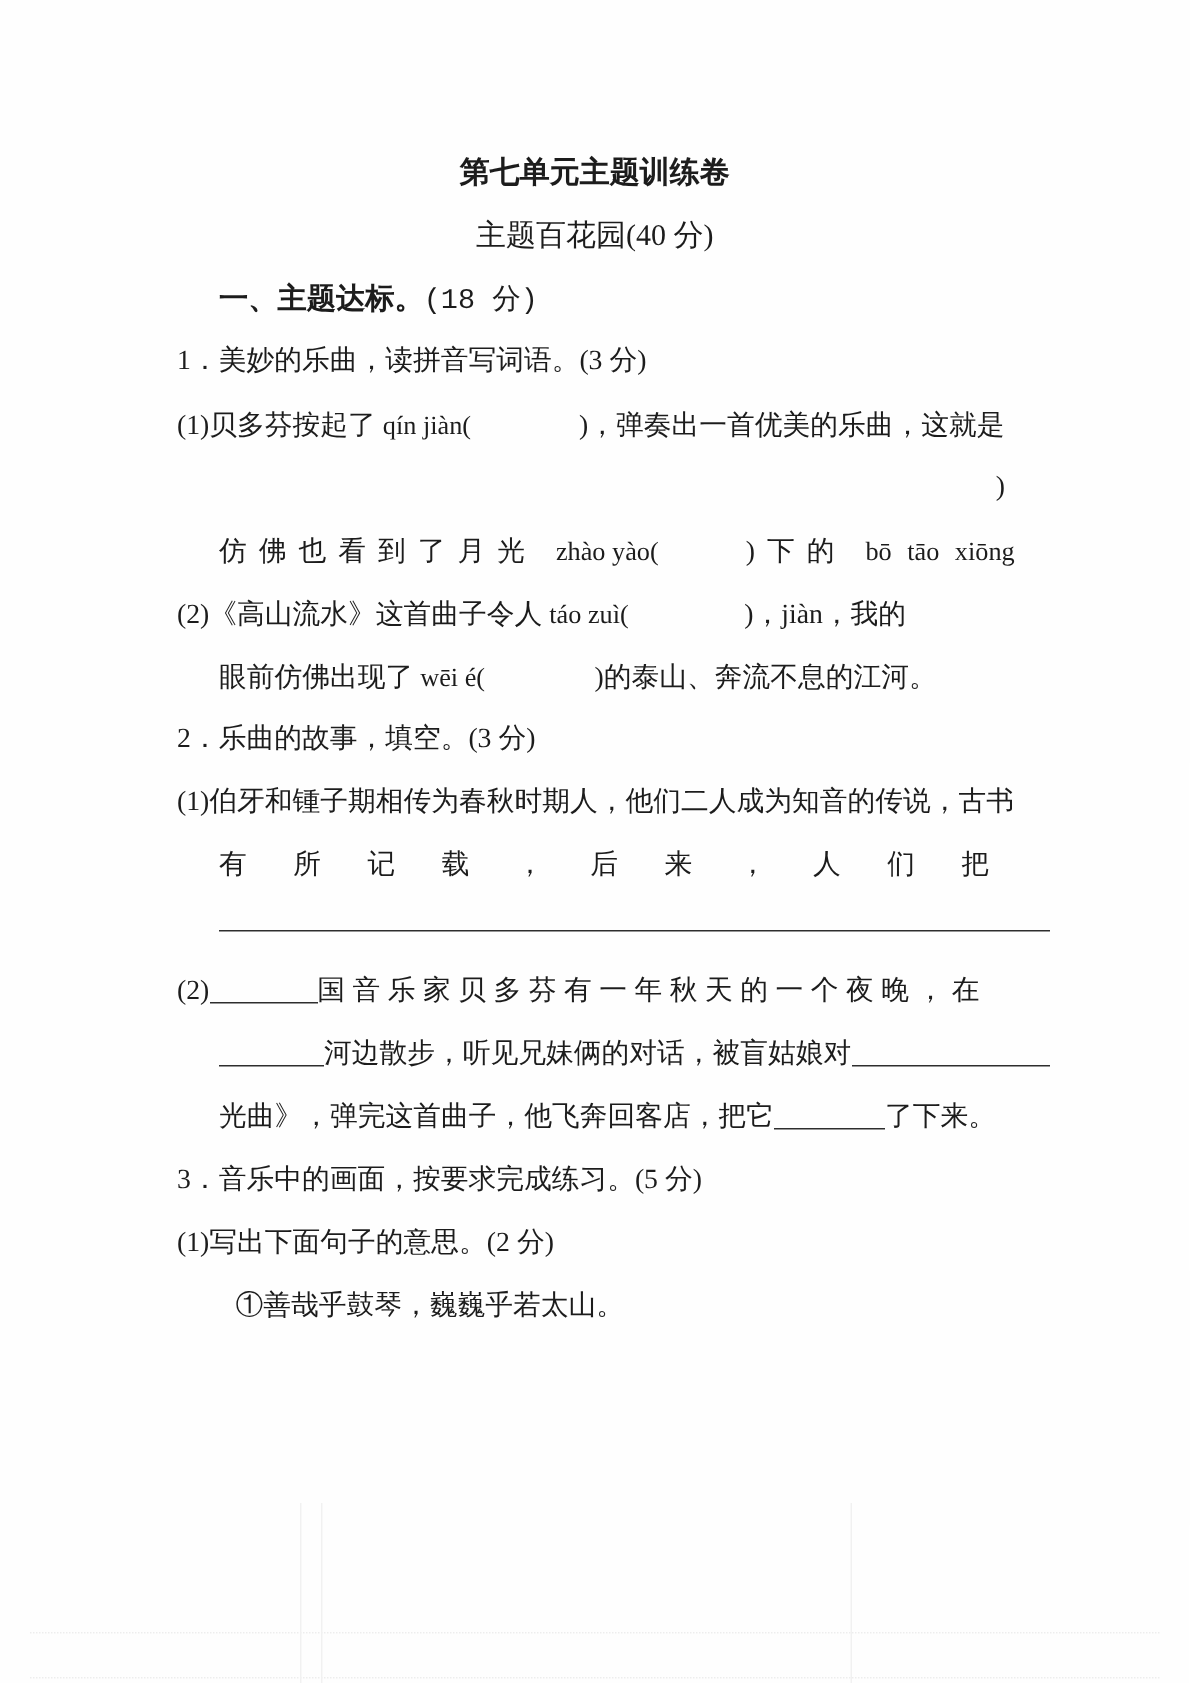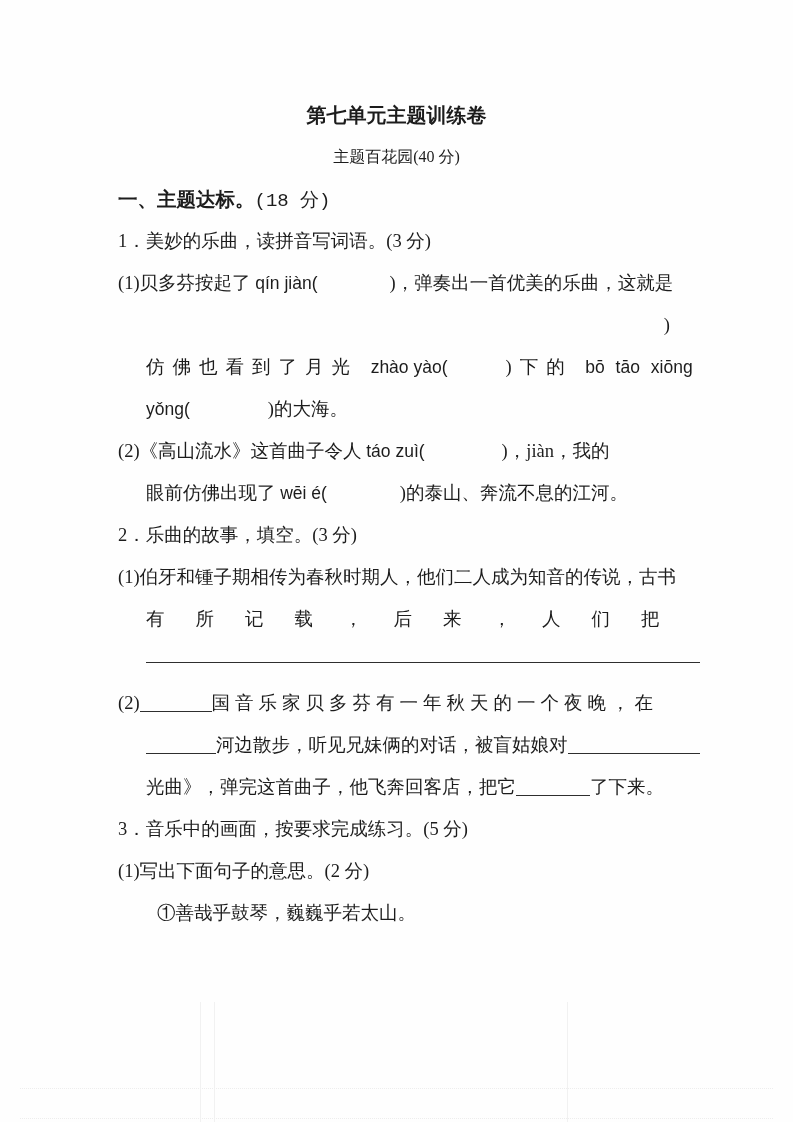--- a/index.html
+++ b/index.html
@@ -8,26 +8,26 @@
     width:793px; height:1122px;
     background:#fefefe;
     color:#1c1c1c;
     font-family:"Liberation Serif", serif;
     overflow:hidden;
   }
   .header { position:absolute; left:0; right:0; top:94px; text-align:center; }
   .content { position:absolute; left:118px; top:178px; width:582px; }
   .line { height:42px; line-height:42px; font-size:18.5px; white-space:nowrap; }
   .title { font-size:20px; font-weight:bold; font-family:"Liberation Sans", sans-serif; }
-  .subtitle { font-size:16px; }
-  .sec .secb { font-weight:bold; font-size:19.5px; font-family:"Liberation Sans", sans-serif; }
+  .subtitle { font-size:20px; }
+  .sec .secb { font-weight:bold; font-size:19.5px; font-family:"Liberation Sans", sans-serif;margin-left:28px; }
   .sec .secscore { font-size:19px;font-family:Liberation Mono, monospace; }
   .cont { padding-left:28px; }
   .sub { padding-left:39px; }
-  .py { font-family:Liberation Sans, sans-serif; font-size:17.5px; }
+  .py { font-family:Liberation Serif, serif; font-size:17.5px; }
   .flexline { display:flex; align-items:baseline; }
   .gap { display:inline-block; }
   .spacer { flex:1 1 auto; }
   .blank {
     display:inline-block;
     height:1.05em;
     border-bottom:1.5px solid #2e2e2e;
     transform:translateY(3px);
   }
   .blankflex { flex:1 1 auto; border-bottom:1.5px solid #2e2e2e; height:1.05em; transform:translateY(3px); }
@@ -60,21 +60,20 @@
 
     <div class="line"><span class="zh">(1)贝多芬按起了 </span><span class="py">qín jiàn(</span><span class="gap" style="width:72px"></span><span class="zh">)，弹奏出一首优美的乐曲，这就是</span></div>
 
     <div class="line cont flexline">
         <span class="spacer"></span>
         <span class="zh mr30">)</span>
       </div>
 
     <div class="line cont"><span class="zh ls8">仿佛也看到了月光 </span><span class="py">zhào yào(</span><span class="gap" style="width:58px"></span><span class="zh ls8">)下的 </span><span class="py ws6">bō tāo xiōng</span></div>
 
-    <div class="line cont"><span class="py">yǒng(</span><span class="gap" style="width:78px"></span><span class="zh">)的大海。</span></div>
 
     <div class="line"><span class="zh">(2)《高山流水》这首曲子令人 </span><span class="py">táo zuì(</span><span class="gap" style="width:77px"></span><span class="zh">)，jiàn，我的</span></div>
 
     <div class="line cont"><span class="zh">眼前仿佛出现了 </span><span class="py">wēi é(</span><span class="gap" style="width:73px"></span><span class="zh">)的泰山、奔流不息的江河。</span></div>
 
     <div class="line">2．乐曲的故事，填空。(3 分)</div>
 
     <div class="line">(1)伯牙和锺子期相传为春秋时期人，他们二人成为知音的传说，古书</div>
 
     <div class="line cont ls31">有所记载，后来，人们把</div>

